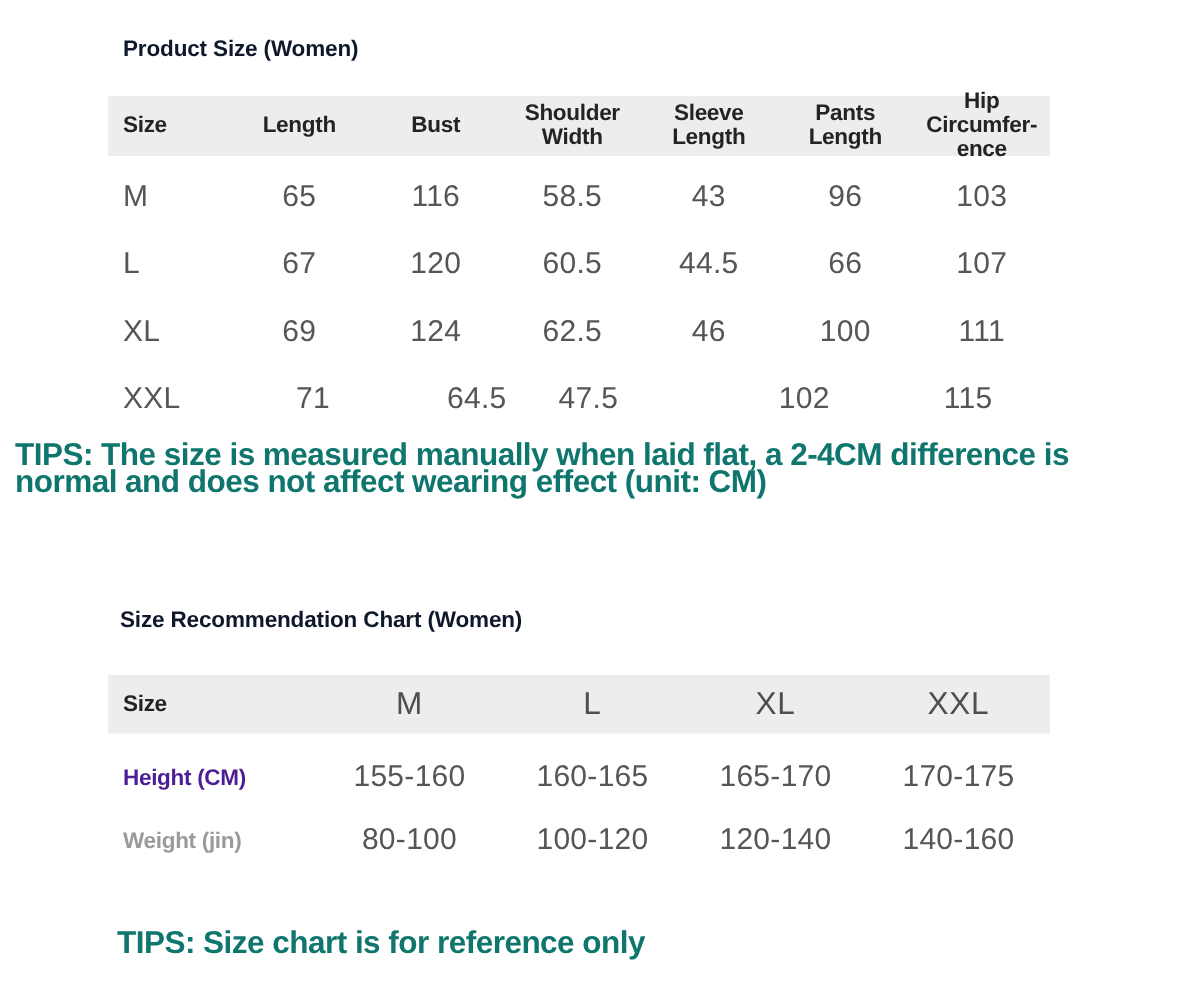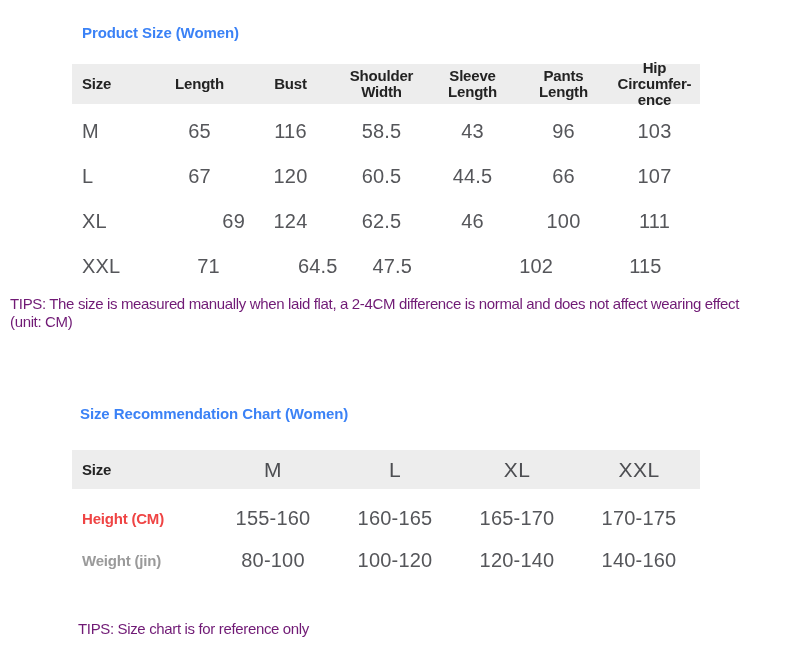--- a/index.html
+++ b/index.html
@@ -10,21 +10,21 @@
     height: 657px;
     overflow: hidden;
     font-family: "Liberation Sans", sans-serif;
     color: #222;
   }
 
   .section-title {
     position: absolute;
     font-size: 15px;
     font-weight: bold;
-    color: #3b82f6;
+    color: #0f172a;
     letter-spacing: -0.1px;
   }
   #sec1-title { left: 82px; top: 24px; }
   #sec2-title { left: 80px; top: 405px; }
 
   
   #table1 { position: absolute; left: 72px; top: 64px; width: 628px; }
   #table1 .thead {
     display: flex;
     align-items: center;
@@ -49,23 +49,23 @@
   }
   .dcell {
     font-size: 20px;
     color: #55565a;
     letter-spacing: 0.2px;
   }
 
   
   .tips {
     position: absolute;
-    font-size: 15px;
-    font-weight: normal;
-    color: #701a75;
+    font-size: 21px;
+    font-weight: bold;
+    color: #0f766e;
     letter-spacing: -0.35px;
     line-height: 17.5px;
   }
   #tips1 { left: 10px; top: 295px; width: 756px; }
   #tips2 { left: 78px; top: 620px; }
 
   
   #table2 { position: absolute; left: 72px; top: 450px; width: 628px; }
   #table2 .thead {
     display: flex;
@@ -80,21 +80,21 @@
     font-weight: normal;
     color: #4d4e52;
     letter-spacing: 0.5px;
   }
   #table2 .tbody { margin-top: 8px; }
   #table2 .trow {
     display: flex;
     align-items: center;
     height: 42px;
   }
-  .row-label-strong { font-size: 15px; font-weight: bold; color: #ef4444; letter-spacing: -0.2px; }
+  .row-label-strong { font-size: 15px; font-weight: bold; color: #4c1d95; letter-spacing: -0.2px; }
   .row-label-muted  { font-size: 15px; font-weight: bold; color: #9a9a9a; letter-spacing: -0.2px; }
 </style>
 </head>
 <body>
 
 <div id="sec1-title" class="section-title">Product Size (Women)</div>
 
 <div id="table1">
   <div class="thead">
     <div class="t1-c0 hcell">Size</div>
@@ -123,21 +123,21 @@
       <div class="t1-c0 dcell">L</div>
       <div class="t1-c dcell" style="text-align:center">67</div>
       <div class="t1-c dcell" style="text-align:center">120</div>
       <div class="t1-c dcell" style="text-align:center">60.5</div>
       <div class="t1-c dcell" style="text-align:center">44.5</div>
       <div class="t1-c dcell" style="text-align:center">66</div>
       <div class="t1-c dcell" style="text-align:center">107</div>
     </div>
     <div class="trow">
       <div class="t1-c0 dcell">XL</div>
-      <div class="t1-c dcell" style="text-align:right">69</div>
+      <div class="t1-c dcell" style="text-align:center">69</div>
       <div class="t1-c dcell" style="text-align:center">124</div>
       <div class="t1-c dcell" style="text-align:center">62.5</div>
       <div class="t1-c dcell" style="text-align:center">46</div>
       <div class="t1-c dcell" style="text-align:center">100</div>
       <div class="t1-c dcell" style="text-align:center">111</div>
     </div>
     <div class="trow">
       <div class="t1-c0 dcell">XXL</div>
       <div class="t1-c dcell" style="text-align:center">71</div>
       <div class="t1-c dcell" style="text-align:center">64.5</div>

